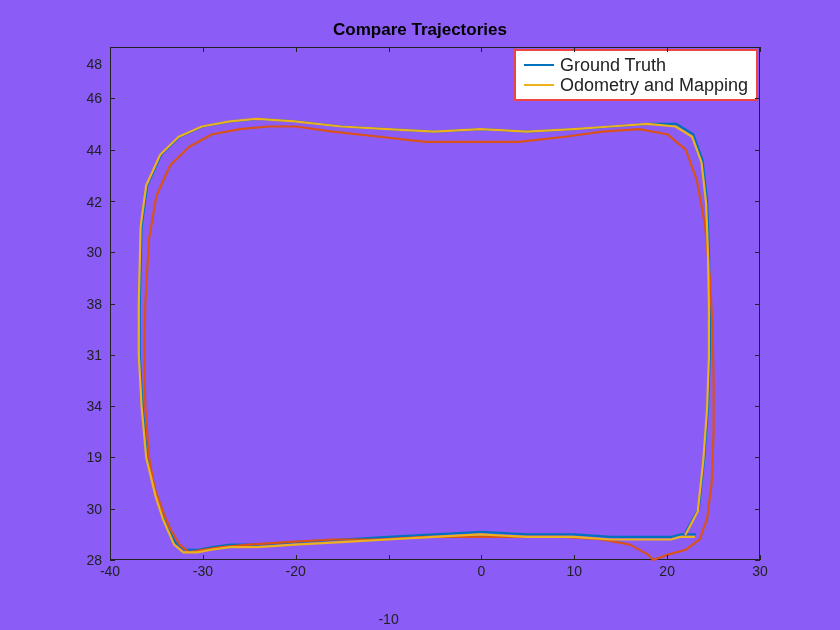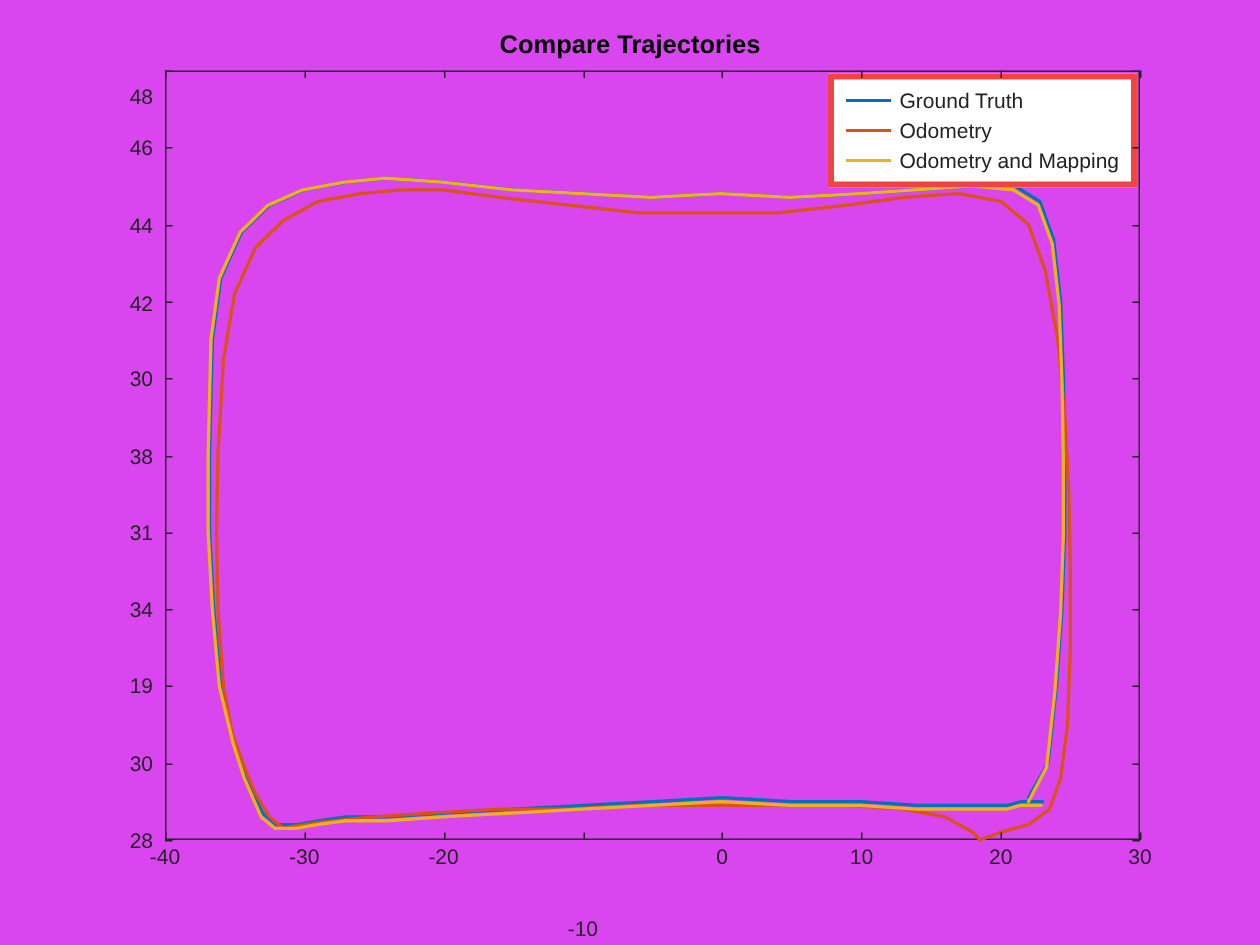--- a/index.html
+++ b/index.html
@@ -7,21 +7,21 @@
     padding: 0;
     width: 840px;
     height: 630px;
     background: #fff;
     font-family: Arial, Helvetica, sans-serif;
   }
   .figure {
     position: relative;
     width: 840px;
     height: 630px;
-    background: #d946ef;
+    background: #8b5cf6;
   }
   .title {
     position: absolute;
     top: 20px;
     left: 0;
     width: 840px;
     text-align: center;
     font-weight: bold;
     font-size: 17px;
     color: #000;
@@ -70,23 +70,23 @@
     top: 555px;
   }
   .tickmark.x.t {
     top: 47px;
   }
   .legend {
     position: absolute;
     top: 49px;
     right: 82px;
     background: #fff;
-    border: 4px solid #ef4444;
+    border: 2px solid #ef4444;
     padding: 4px 8px 4px 8px;
-    font-size: 14px;
+    font-size: 18px;
     color: #222;
   }
   .legend-row {
     display: flex;
     align-items: center;
     gap: 6px;
     height: 20px;
   }
   .legend-swatch {
     width: 30px;
@@ -120,24 +120,20 @@
   <svg class="plot" viewBox="0 0 650 513" preserveAspectRatio="none">
       <path d="M575.71 484.78 L588.71 461.70 L594.29 410.40 L598.00 359.10 L599.86 307.80 L599.86 256.50 L598.93 205.20 L597.07 153.90 L592.43 112.86 L583.14 87.21 L566.43 76.95 L538.57 76.95 L501.43 79.52 L464.29 82.08 L417.86 84.64 L371.43 82.08 L325.00 84.64 L278.57 82.08 L232.14 79.52 L185.71 74.38 L148.57 71.82 L120.71 74.38 L92.86 79.52 L69.64 89.78 L51.07 107.73 L37.14 138.51 L31.57 179.55 L29.71 256.50 L29.71 307.80 L32.50 359.10 L37.14 410.40 L46.43 448.88 L53.86 471.96 L65.00 495.05 L74.29 502.74 L88.21 502.74 L102.14 500.18 L120.71 497.61 L148.57 497.61 L185.71 495.05 L232.14 492.48 L278.57 489.92 L325.00 487.35 L371.43 484.78 L417.86 487.35 L464.29 487.35 L501.43 489.92 L529.29 489.92 L547.86 489.92 L561.79 489.92 L571.07 487.35 L575.71 487.35 L579.43 487.35 L585.00 487.35 " class="series" stroke="#0072BD"></path>
       <path d="M543.21 513.00 L557.14 507.87 L575.71 502.74 L589.64 492.48 L597.07 471.96 L601.71 436.05 L603.57 384.75 L603.57 333.45 L602.64 282.15 L599.86 230.85 L595.21 179.55 L586.86 133.38 L575.71 102.60 L557.14 87.21 L529.29 82.08 L492.14 84.64 L455.00 89.78 L408.57 94.91 L362.14 94.91 L315.71 94.91 L269.29 89.78 L222.86 84.64 L185.71 79.52 L157.86 79.52 L130.00 82.08 L102.14 87.21 L78.93 100.03 L60.36 117.99 L46.43 148.77 L39.00 192.38 L35.29 256.50 L34.36 307.80 L35.29 359.10 L39.00 410.40 L44.57 441.18 L53.86 466.83 L60.36 482.22 L69.64 497.61 L78.93 505.31 L92.86 502.74 L111.43 500.18 L139.29 497.61 L176.43 495.05 L222.86 492.48 L269.29 492.48 L315.71 489.92 L362.14 489.92 L408.57 489.92 L455.00 489.92 L492.14 492.48 L520.00 497.61 L538.57 507.87 L543.21 513.00 " class="series" stroke="#D95319"></path>
       <path d="M575.71 487.35 L587.79 464.26 L593.36 412.97 L597.07 361.67 L598.93 310.37 L598.93 259.07 L598.00 207.77 L596.14 156.47 L591.50 115.42 L582.21 89.78 L565.50 79.52 L537.64 76.95 L500.50 79.52 L463.36 82.08 L416.93 84.64 L370.50 82.08 L324.07 84.64 L277.64 82.08 L231.21 79.52 L184.79 74.38 L147.64 71.82 L119.79 74.38 L91.93 79.52 L68.71 89.78 L50.14 107.73 L36.21 138.51 L30.64 179.55 L28.79 256.50 L28.79 307.80 L31.57 359.10 L36.21 410.40 L45.50 448.88 L52.93 471.96 L64.07 497.61 L73.36 505.31 L87.29 505.31 L101.21 502.74 L119.79 500.18 L147.64 500.18 L184.79 497.61 L231.21 495.05 L277.64 492.48 L324.07 489.92 L370.50 487.35 L416.93 489.92 L463.36 489.92 L500.50 492.48 L528.36 492.48 L546.93 492.48 L560.86 492.48 L570.14 489.92 L574.79 489.92 L578.50 489.92 L584.07 489.92 " class="series" stroke="#EDB120"></path>
     </svg>
 
   <div class="legend">
     <div class="legend-row">
       <div class="legend-swatch" style="border-color:#0072BD"></div>
       <span>Ground Truth</span>
-    </div>
-    <div class="legend-row">
-      <div class="legend-swatch" style="border-color:#D95319"></div>
-      <span>Odometry</span>
     </div>
     <div class="legend-row">
       <div class="legend-swatch" style="border-color:#EDB120"></div>
       <span>Odometry and Mapping</span>
     </div>
   </div>
 
 <div class="ytick" style="top: 560px;">28</div>
     <div class="tickmark y" style="top: 560px;"></div>
     <div class="tickmark y r" style="top: 560px; left: 755px;"></div>

